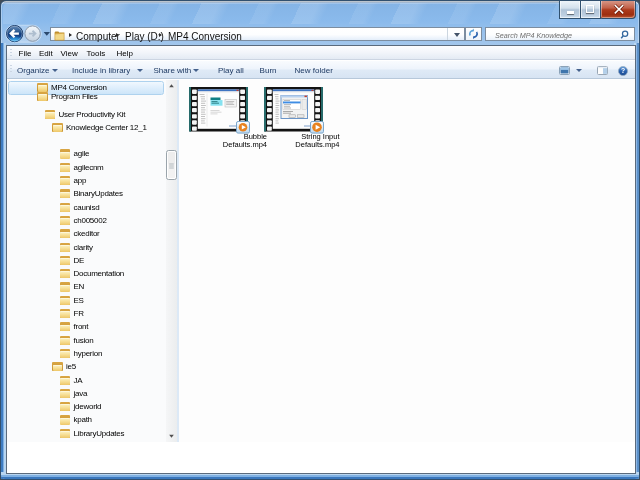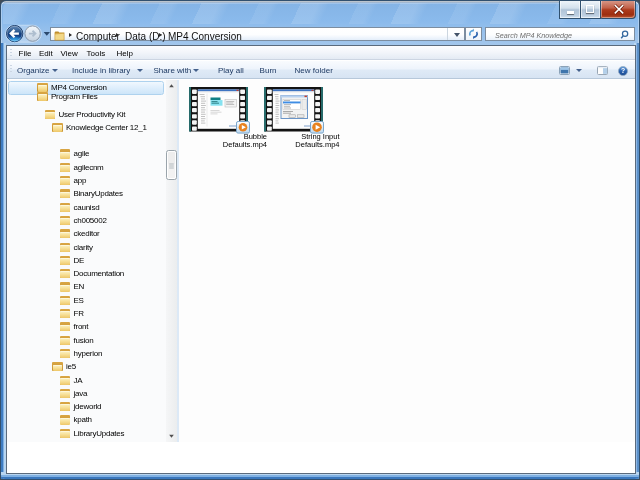--- a/index.html
+++ b/index.html
@@ -131,21 +131,21 @@
 
   <div class="bar" id="addr">
     <svg style="position:absolute;left:2.5px;top:1.5px" width="11" height="11" viewBox="0 0 11 11">
       <path d="M0.6 2.6 l0.8 -1.2 h3 l0.8 1.1 h5.2 v8 h-9.8 z" fill="#c08f2e"></path>
       <path d="M1.3 3.3 h8.4 v6.4 h-8.4 z" fill="#e0b556"></path>
       <path d="M1.3 4.6 l8.4 -0.8 v6 h-8.4 z" fill="#f2d888"></path>
     </svg>
     <div class="csep" style="left:18px"></div>
     <div class="crumb" style="left:25px">Computer</div>
     <div class="csep" style="left:64.5px"></div>
-    <div class="crumb" style="left:74px">Data (D:)</div>
+    <div class="crumb" style="left:74px">Play (D:)</div>
     <div class="csep" style="left:107.5px"></div>
     <div class="crumb" style="left:117px">MP4 Conversion</div>
     <div id="addrdrop">
       <div class="csep" style="left:6px;top:4.5px;border-left:3.5px solid transparent;border-right:3.5px solid transparent;border-top:4px solid #44546a;border-bottom:none"></div>
     </div>
   </div>
 
   <div class="bar" id="refresh">
     <svg width="15" height="12" viewBox="0 0 15 12" style="position:absolute;left:0;top:0">
       <path d="M4.2 7.5 a3.4 3.4 0 0 1 3-5" stroke="#58a0d8" stroke-width="1.6" fill="none"></path>

